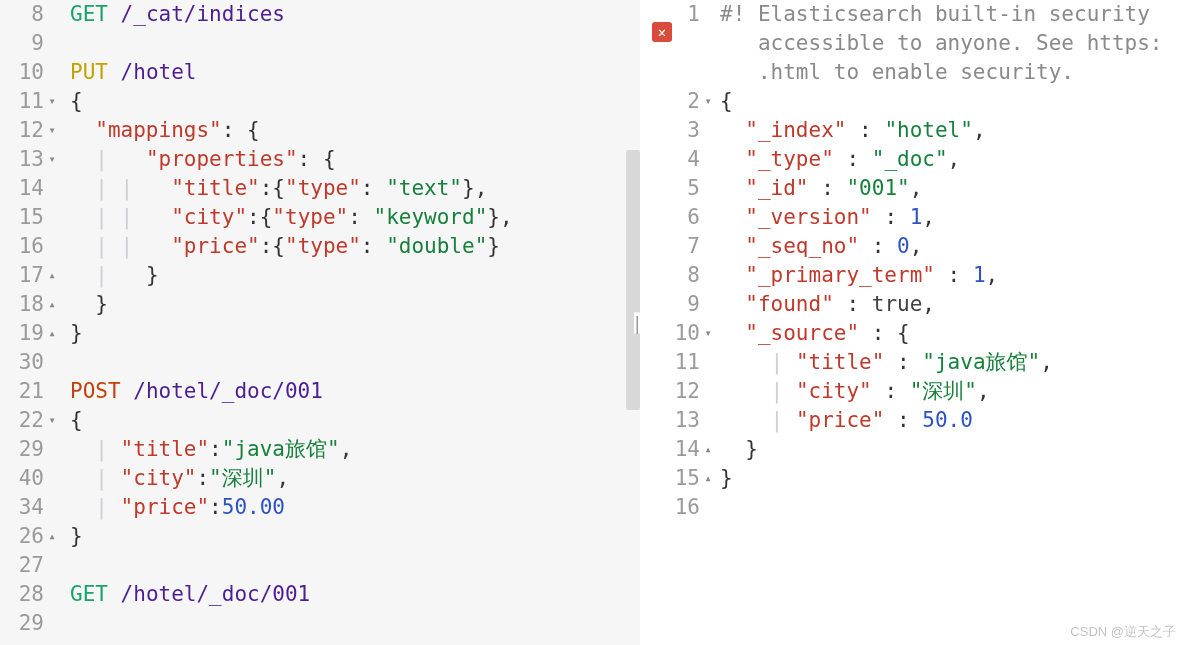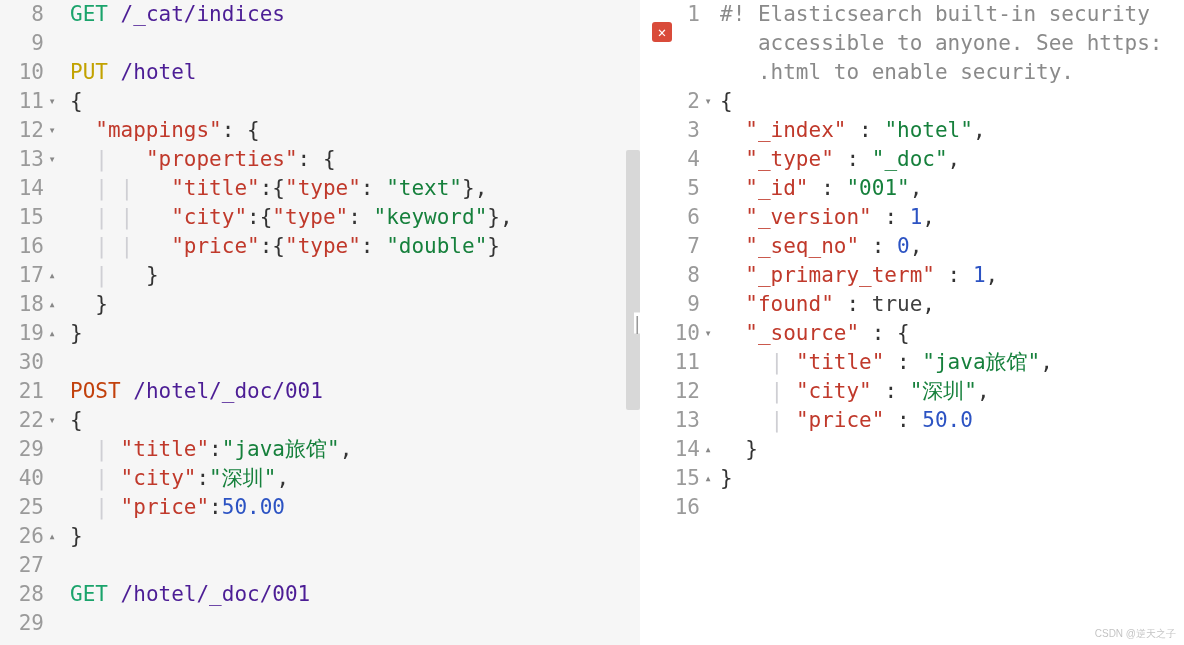--- a/index.html
+++ b/index.html
@@ -75,21 +75,21 @@
     width:20px; height:20px;
     background:#d94b3a;
     color:#fff; font-size:14px; line-height:20px; text-align:center;
     border-radius:3px;
     font-weight:bold;
   }
 
   
   .watermark {
     position:absolute; right:8px; bottom:4px;
-    font-size:10px; color:rgba(0,0,0,0.25);
+    font-size:13px; color:rgba(0,0,0,0.25);
     font-family:sans-serif;
   }
 </style>
 </head>
 <body>
 
 <div class="root">
 
   <div class="pane pane-left">
     <div class="gutter" id="left-gutter">
@@ -103,21 +103,21 @@
         <div class="ln">15</div>
         <div class="ln">16</div>
         <div class="ln">17<span class="fold-mark">▴</span></div>
         <div class="ln">18<span class="fold-mark">▴</span></div>
         <div class="ln">19<span class="fold-mark">▴</span></div>
         <div class="ln">30</div>
         <div class="ln">21</div>
         <div class="ln">22<span class="fold-mark">▾</span></div>
         <div class="ln">29</div>
         <div class="ln">40</div>
-        <div class="ln">25</div>
+        <div class="ln">34</div>
         <div class="ln">26<span class="fold-mark">▴</span></div>
         <div class="ln">27</div>
         <div class="ln">28</div>
         <div class="ln">29</div>
       </div>
     <div class="code" id="left-code"><div class="row"><span class="kw-get">GET</span><span> </span><span class="path">/_cat/indices</span></div><div class="row"><span></span></div><div class="row"><span class="kw-put">PUT</span><span> </span><span class="path">/hotel</span></div><div class="row"><span class="punct">{</span></div><div class="row"><span>  </span><span class="key">"mappings"</span><span class="punct">: {</span></div><div class="row"><span>  </span><span class="guide">| </span><span>  </span><span class="key">"properties"</span><span class="punct">: {</span></div><div class="row"><span>  </span><span class="guide">| </span><span class="guide">| </span><span>  </span><span class="key">"title"</span><span class="punct">:{</span><span class="key">"type"</span><span class="punct">: </span><span class="str">"text"</span><span class="punct">},</span></div><div class="row"><span>  </span><span class="guide">| </span><span class="guide">| </span><span>  </span><span class="key">"city"</span><span class="punct">:{</span><span class="key">"type"</span><span class="punct">: </span><span class="str">"keyword"</span><span class="punct">},</span></div><div class="row"><span>  </span><span class="guide">| </span><span class="guide">| </span><span>  </span><span class="key">"price"</span><span class="punct">:{</span><span class="key">"type"</span><span class="punct">: </span><span class="str">"double"</span><span class="punct">}</span></div><div class="row"><span>  </span><span class="guide">| </span><span class="punct">  }</span></div><div class="row"><span class="punct">  }</span></div><div class="row"><span class="punct">}</span></div><div class="row"><span></span></div><div class="row"><span class="kw-post">POST</span><span> </span><span class="path">/hotel/_doc/001</span></div><div class="row"><span class="punct">{</span></div><div class="row"><span>  </span><span class="guide">| </span><span class="key">"title"</span><span class="punct">:</span><span class="str">"java旅馆"</span><span class="punct">,</span></div><div class="row"><span>  </span><span class="guide">| </span><span class="key">"city"</span><span class="punct">:</span><span class="str">"深圳"</span><span class="punct">,</span></div><div class="row"><span>  </span><span class="guide">| </span><span class="key">"price"</span><span class="punct">:</span><span class="num">50.00</span></div><div class="row"><span class="punct">}</span></div><div class="row"><span></span></div><div class="row"><span class="kw-get">GET</span><span> </span><span class="path">/hotel/_doc/001</span></div><div class="row"><span></span></div></div>
     <div class="scroll-stub"></div>
   </div>
 
   <div class="split-handle">‖</div>

